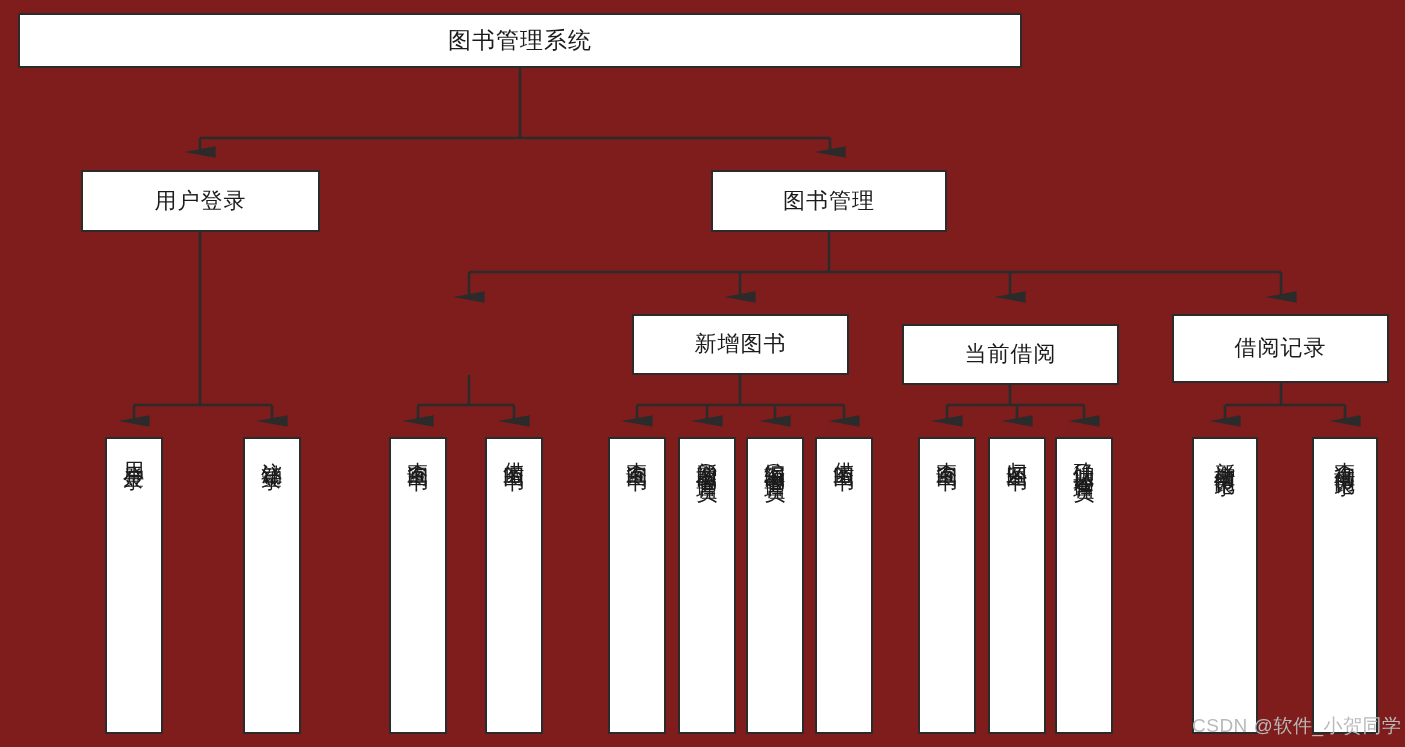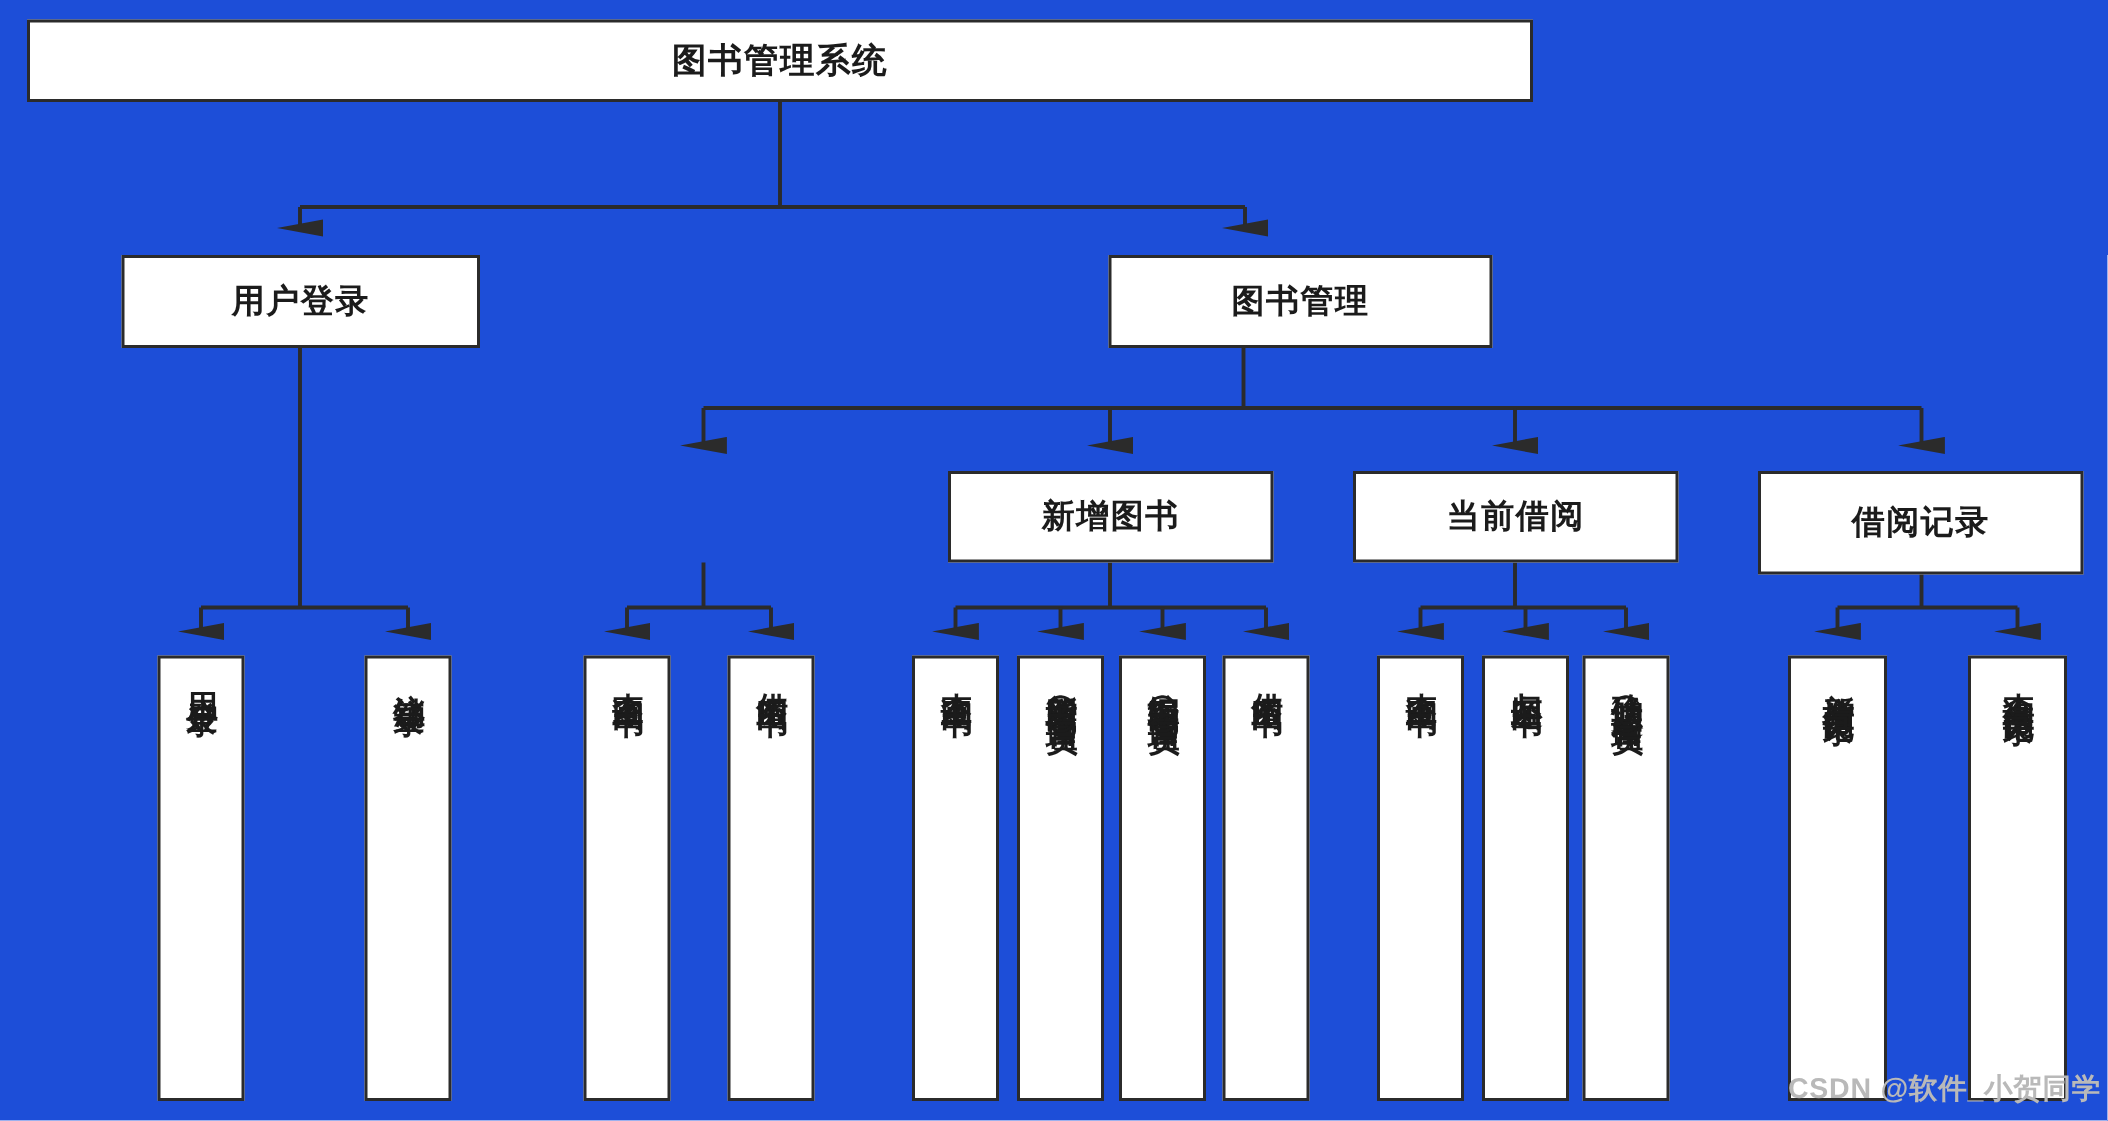--- a/index.html
+++ b/index.html
@@ -7,23 +7,22 @@
     padding: 0;
     background: #ffffff;
   }
   body {
     font-family: "Liberation Sans", "DejaVu Sans", sans-serif;
   }
   #canvas {
     position: relative;
     width: 1405px;
     height: 747px;
-    background: #1d4ed8;
+    background: #7f1d1d;
     overflow: hidden;
-    font-weight: bold;
   }
   .node {
     position: absolute;
     box-sizing: border-box;
     border: 2.5px solid #2b2b2b;
     background: #ffffff;
     display: flex;
     align-items: center;
     justify-content: center;
     color: #1b1b1b;
@@ -127,28 +126,28 @@
     </g>
   </svg>
 
   <div class="node node-h node-root" style="left: 18px; top: 13px; width: 1004px; height: 55px;">
     <span class="label">图书管理系统</span>
   </div>
 
   <div class="node node-h" style="left: 81px; top: 170px; width: 239px; height: 62px;">
     <span class="label">用户登录</span>
   </div>
-  <div class="node node-h" style="left: 739px; top: 170px; width: 256px; height: 62px;">
+  <div class="node node-h" style="left: 711px; top: 170px; width: 236px; height: 62px;">
     <span class="label">图书管理</span>
   </div>
 
   <div class="node node-h" style="left: 632px; top: 314px; width: 217px; height: 61px;">
     <span class="label">新增图书</span>
   </div>
-  <div class="node node-h" style="left: 902px; top: 314px; width: 217px; height: 61px;">
+  <div class="node node-h" style="left: 902px; top: 324px; width: 217px; height: 61px;">
     <span class="label">当前借阅</span>
   </div>
   <div class="node node-h" style="left: 1172px; top: 314px; width: 217px; height: 69px;">
     <span class="label">借阅记录</span>
   </div>
 
   <div class="node node-v" style="left: 105px; top: 437px; width: 58px; height: 297px;">
     <span class="label">用户登录</span>
   </div>
   <div class="node node-v" style="left: 243px; top: 437px; width: 58px; height: 297px;">

